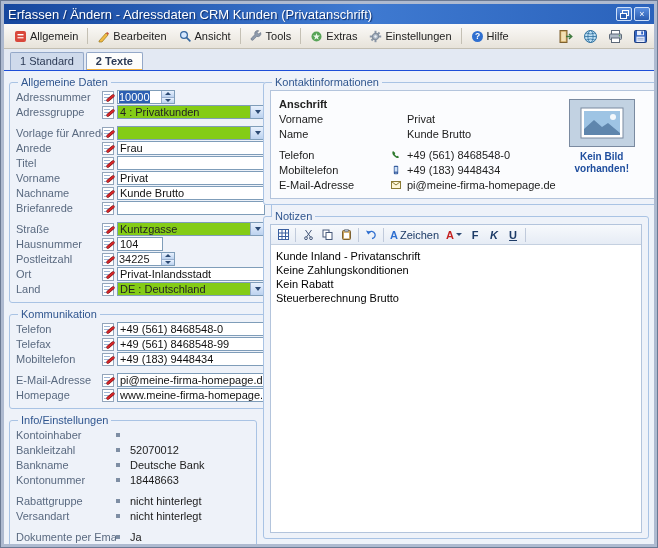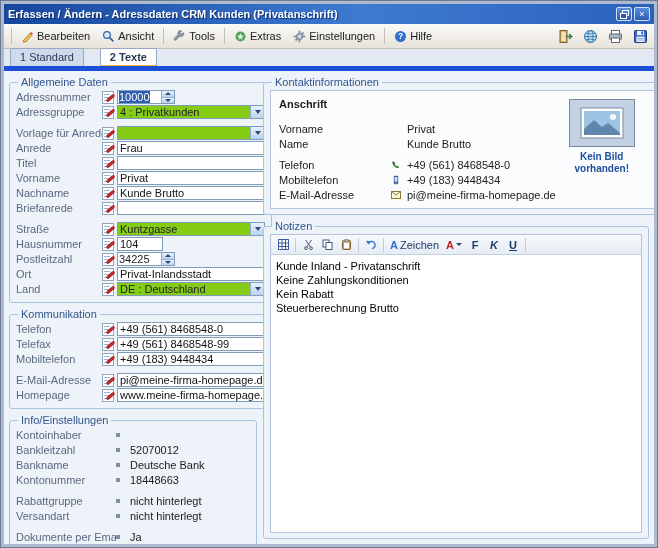--- a/index.html
+++ b/index.html
@@ -6,40 +6,40 @@
   html,body { margin:0; padding:0; background:#8a8a8a; }
   body { font-family:"Liberation Sans","DejaVu Sans",sans-serif; font-size:11px; color:#222; }
 
   .window { width:658px; height:548px; border:1px solid #6b7a94; background:#dfe5ef;
             display:flex; flex-direction:column; position:relative; overflow:hidden;
             box-shadow: inset 0 0 0 3px #aebad0; }
 
   
   .titlebar { height:20px; margin:3px 3px 0 3px; background:linear-gradient(90deg,#16479e,#3f7ad1 55%,#2a62bb);
               display:flex; align-items:center; padding:0 4px; flex:none; }
-  .titlebar .title { color:#fff; font-weight:bold; font-size:11px; flex:1;
+  .titlebar .title { color:#fff; font-weight:normal; font-size:13px; flex:1;
                      white-space:nowrap; overflow:hidden; text-shadow:1px 1px 1px #0a2a66; }
   .win-btn { width:16px; height:14px; margin-left:2px; border:1px solid #cfe0f8; border-radius:2px;
              background:linear-gradient(#5b8fe0,#2a5cb0); color:#fff; display:flex; align-items:center;
              justify-content:center; font-size:9px; line-height:1; cursor:default; padding:0; }
   .win-btn svg { display:block; }
 
   
   .toolbar { height:25px; margin:0 3px; background:linear-gradient(#fbfaf8,#e7e3da);
              border-bottom:1px solid #c2beb2; display:flex; align-items:center; padding:0 4px; flex:none; }
   .menu-item { display:flex; align-items:center; gap:3px; padding:2px 5px; border:1px solid transparent;
                border-radius:2px; white-space:nowrap; }
   .t-sep { width:1px; height:16px; background:#c4c0b4; margin:0 3px; flex:none; }
   .toolbar-right { margin-left:auto; display:flex; align-items:center; gap:5px; }
   .tb-icon-btn { width:20px; height:20px; border:1px solid transparent; border-radius:2px; background:none;
                  display:flex; align-items:center; justify-content:center; padding:0; }
 
   
-  .tabbar { height:22px; margin:0 3px; background:#e3e9f3; border-bottom:5px solid #1d4ed8;
-            display:flex; align-items:flex-end; padding:3px 6px 0; gap:16px; flex:none; }
+  .tabbar { height:22px; margin:0 3px; background:#e3e9f3; border-bottom:1px solid #1d4ed8;
+            display:flex; align-items:flex-end; padding:3px 6px 0; gap:2px; flex:none; }
   .tab { padding:2px 9px 3px; border:1px solid #94a8c8; border-bottom:none; border-radius:2px 2px 0 0;
          background:#cfdaeb; color:#2c3a55; }
   .tab.active { background:#fdfdfc; font-weight:bold; box-shadow:0 -1px 0 #f2b13d inset; }
 
   
   .content { flex:1; margin:0 3px 3px; background:#eef2f9; display:flex; gap:6px; padding:5px 5px; overflow:hidden; }
   .col-left  { width:248px; flex:none; display:flex; flex-direction:column; gap:5px; }
   .col-right { flex:1; display:flex; flex-direction:column; gap:5px; min-width:0; }
 
   fieldset { border:1px solid #a9c3e4; border-radius:3px; margin:0; padding:2px 6px 5px; background:#eef2f9; }
@@ -88,21 +88,21 @@
   
   .irow { display:flex; align-items:center; height:14px; margin-bottom:1px; }
   .ilabel { width:100px; flex:none; color:#5a6a80; white-space:nowrap; overflow:hidden; }
   .ibullet { width:4px; height:4px; background:#7e8ea4; margin-right:10px; flex:none; }
   .ivalue { color:#1c1c1c; white-space:nowrap;text-align:right; }
 
   
   .panel { border:1px solid #b3c4dc; background:#fbfcfe; padding:6px 8px; }
   .k-flex { display:flex; }
   .k-rows { flex:1; min-width:0; }
-  .k-head { font-weight:bold; margin:1px 0 11px; }
+  .k-head { font-weight:bold; margin:1px 0 1px; }
   .k-row { display:flex; align-items:center; height:15px; }
   .k-label { width:112px; flex:none; color:#1c1c1c; }
   .k-ico { width:16px; flex:none; display:flex; align-items:center; }
   .k-val { white-space:nowrap; overflow:hidden; }
   .k-photo { width:92px; flex:none; display:flex; flex-direction:column; align-items:center; padding-top:2px; }
   .photo-frame { width:66px; height:48px; border:1px solid #7a8aa0; background:#c2d2e2; display:flex;
                  align-items:center; justify-content:center; margin-bottom:4px; }
   .no-img { color:#1f4e9e; font-weight:bold; font-size:10px; line-height:12px; text-align:center; }
 
   
@@ -132,20 +132,28 @@
           <rect x="2.5" y="0.5" width="6" height="5" fill="none" stroke="#fff"></rect>
           <rect x="0.5" y="3.5" width="6" height="5" fill="#2a5cb0" stroke="#fff"></rect>
         </svg>
     </button>
     <button class="win-btn">
         <span>×</span>
       </button>
   </div>
 
   <div class="toolbar">
+    <div class="menu-item">
+      <svg width="13" height="13" viewBox="0 0 13 13">
+          <rect x="1" y="1" width="11" height="11" rx="2" fill="#d9483b"></rect>
+          <rect x="3.5" y="4" width="6" height="1.4" fill="#fff"></rect>
+          <rect x="3.5" y="7" width="6" height="1.4" fill="#ffd9d4"></rect>
+        </svg>
+      <span>Allgemein</span>
+    </div>
     <div class="t-sep"></div>
     <div class="menu-item">
       <svg width="13" height="13" viewBox="0 0 13 13">
           <path d="M2 11 L9 3 L11 5 L5 12 L2 12 Z" fill="#f2bb44" stroke="#9a7820" stroke-width="0.7"></path>
           <path d="M9 3 L11 5 L12 3.6 L10.2 2 Z" fill="#c9553f"></path>
         </svg>
       <span>Bearbeiten</span>
     </div>
     <div class="menu-item">
       <svg width="13" height="13" viewBox="0 0 13 13">

